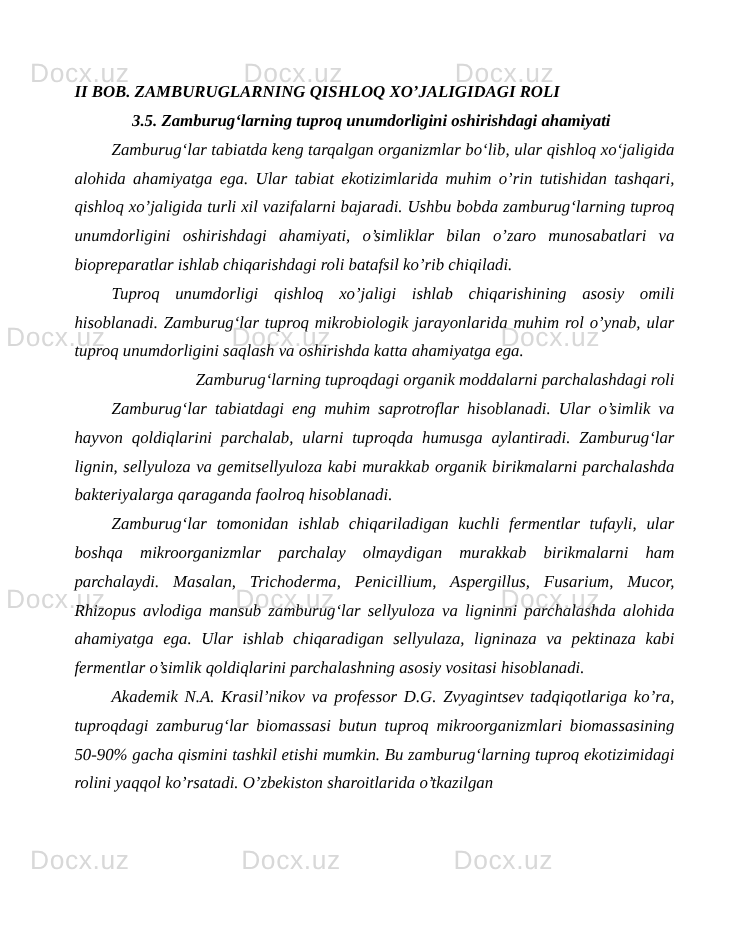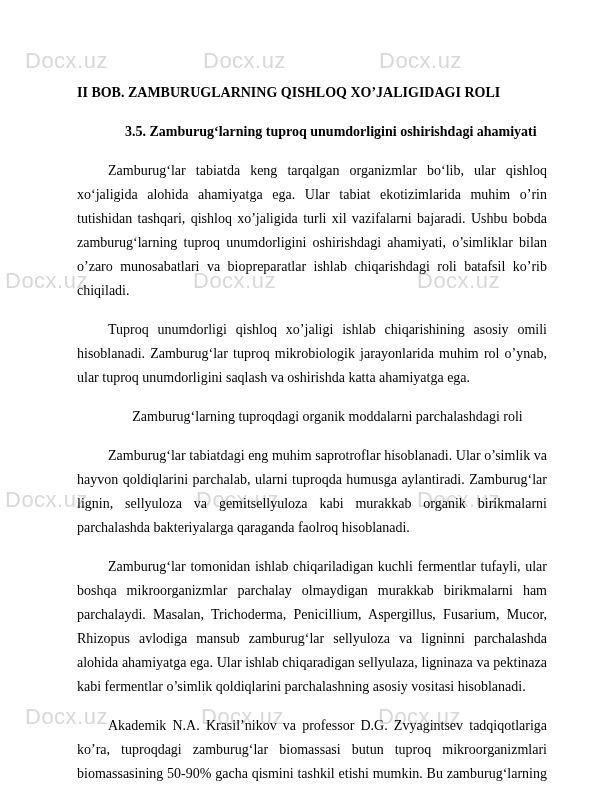--- a/index.html
+++ b/index.html
@@ -35,38 +35,39 @@
     position: absolute;
     left: 62px;
     top: 66px;
     width: 500px;
     z-index: 1;
     color: #000000;
     font-size: 14px;
     line-height: 24px;
   }
   .content p {
-    margin: 15px;
+    margin: 0;
     padding: 0;
+    font-style: italic;
   }
   .chapter-title {
     font-weight: bold;
     text-align: left;
   }
   .section-heading {
     font-weight: bold;
     text-indent: 48px;
   }
   .body-par {
     text-align: justify;
     text-indent: 31px;
   }
   .sub-heading-line {
     text-indent: 31px;
-    text-align: center;
+    text-align: right;
   }
 </style>
 </head>
 <body>
 
 <div class="page" style="background: rgb(255, 255, 255);">
 
   <div class="watermark-layer">
       <span class="watermark" style="left: 25px; top: 44px; color: rgb(216, 216, 216);">Docx.uz</span>
       <span class="watermark" style="left: 203px; top: 44px; color: rgb(216, 216, 216);">Docx.uz</span>

